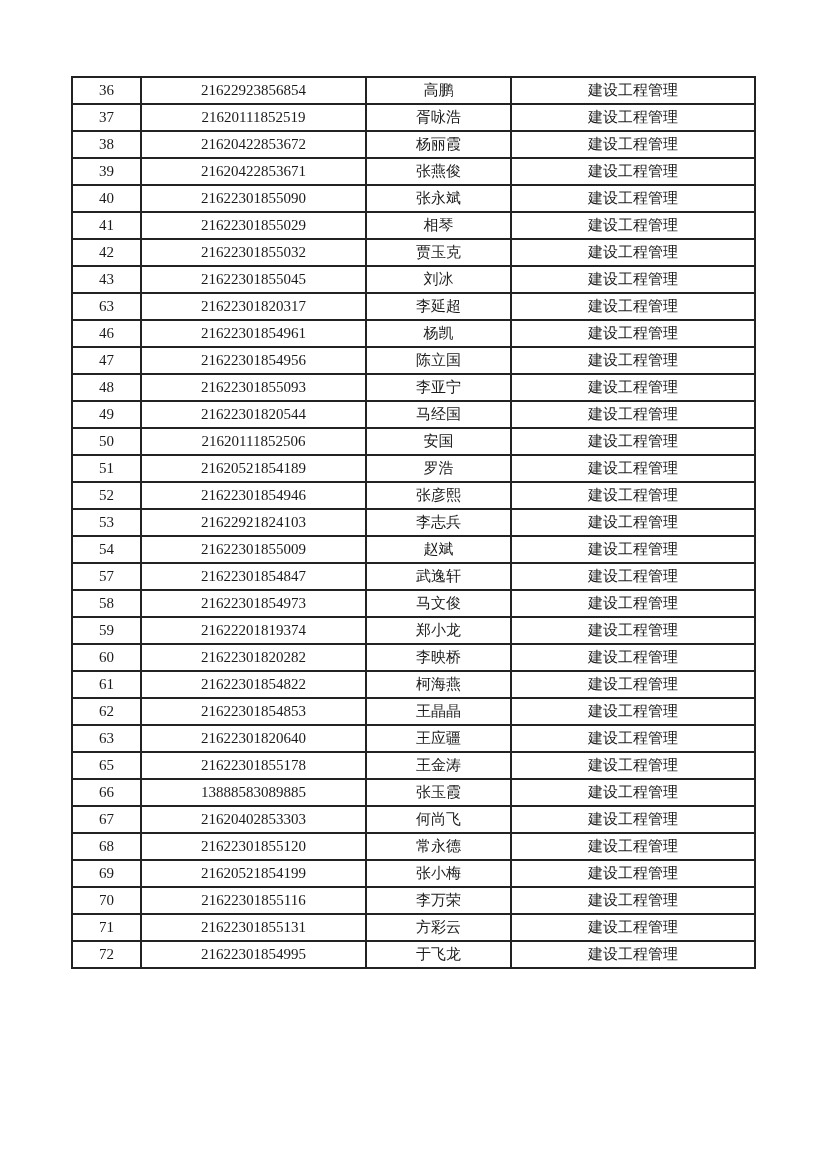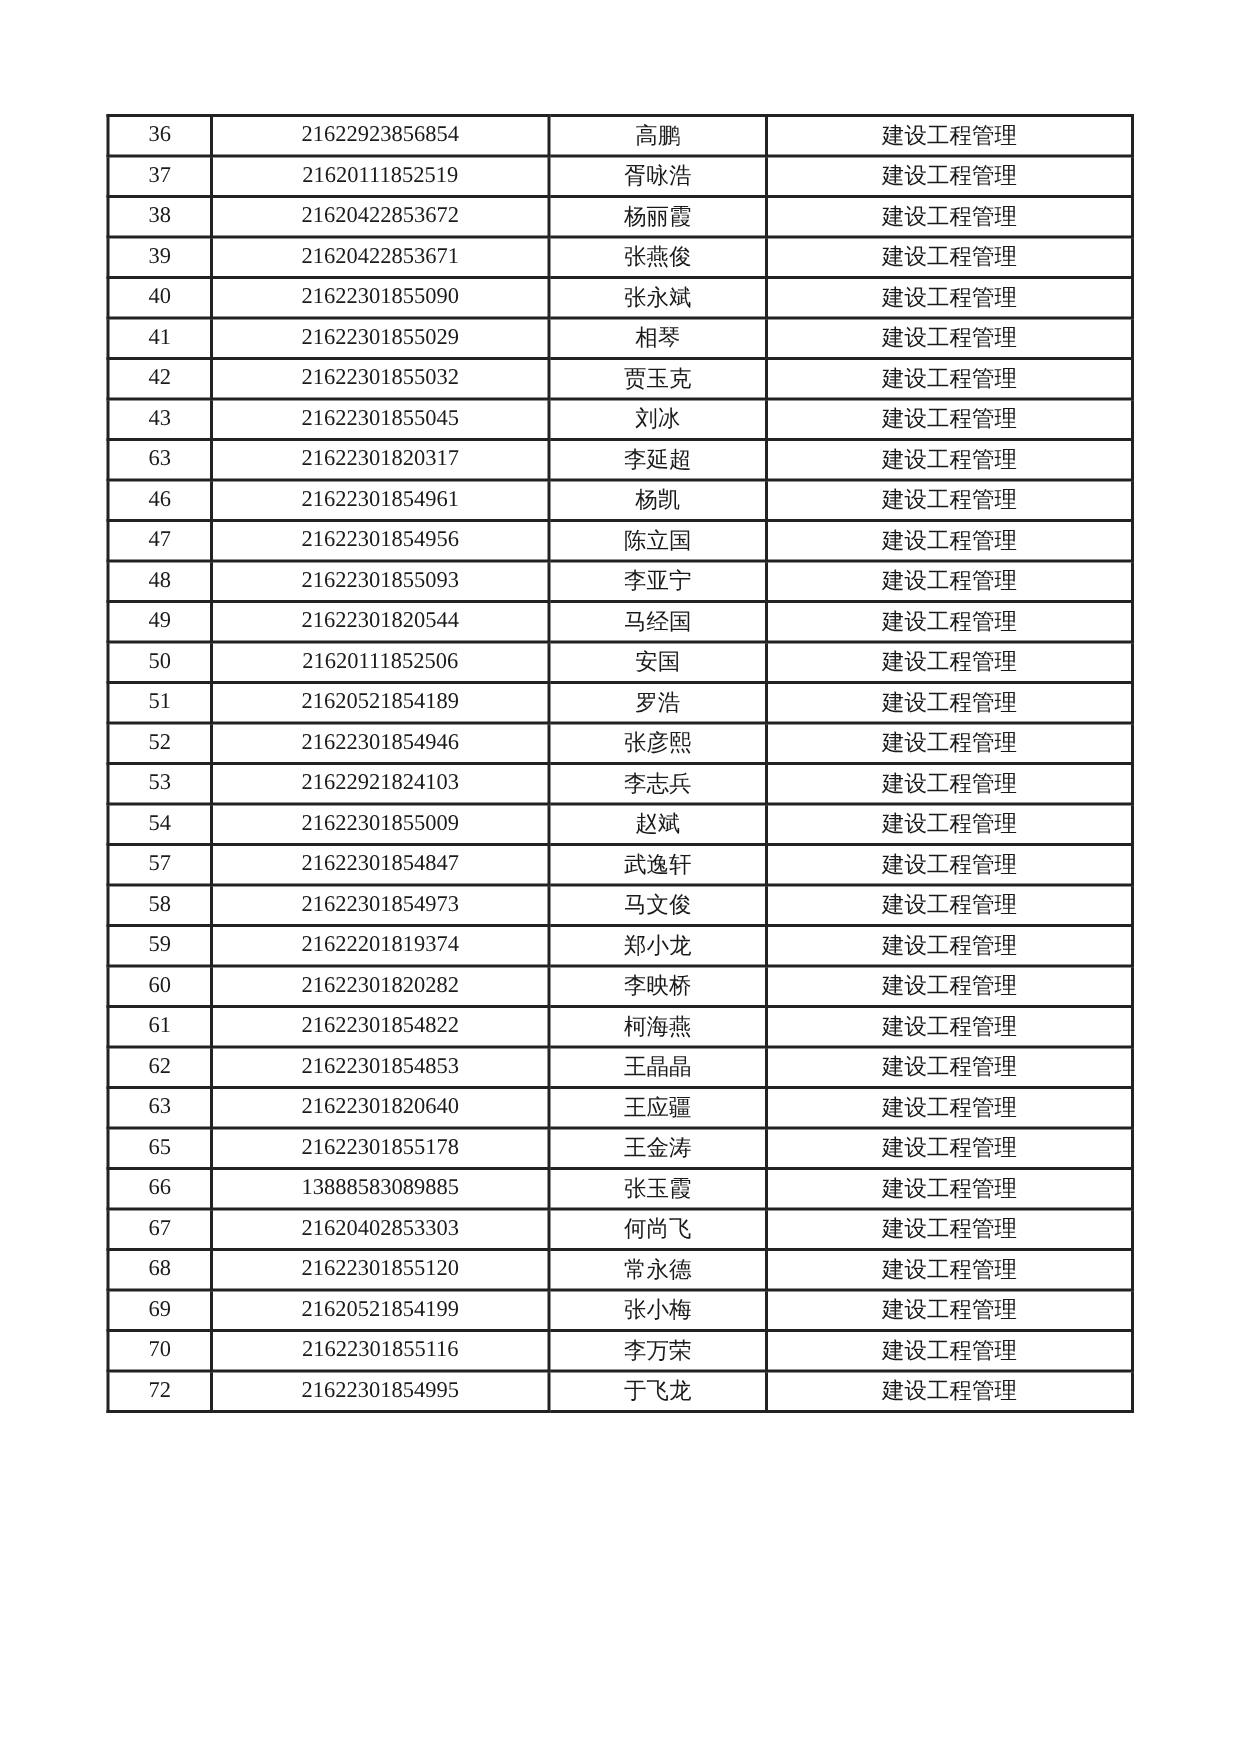--- a/index.html
+++ b/index.html
@@ -231,20 +231,26 @@
           <td>张小梅</td>
           <td>建设工程管理</td>
         </tr>
         <tr>
           <td>70</td>
           <td>21622301855116</td>
           <td>李万荣</td>
           <td>建设工程管理</td>
         </tr>
         <tr>
+          <td>71</td>
+          <td>21622301855131</td>
+          <td>方彩云</td>
+          <td>建设工程管理</td>
+        </tr>
+        <tr>
           <td>72</td>
           <td>21622301854995</td>
           <td>于飞龙</td>
           <td>建设工程管理</td>
         </tr>
       </tbody>
   </table>
 </div>
 
 </body></html>

